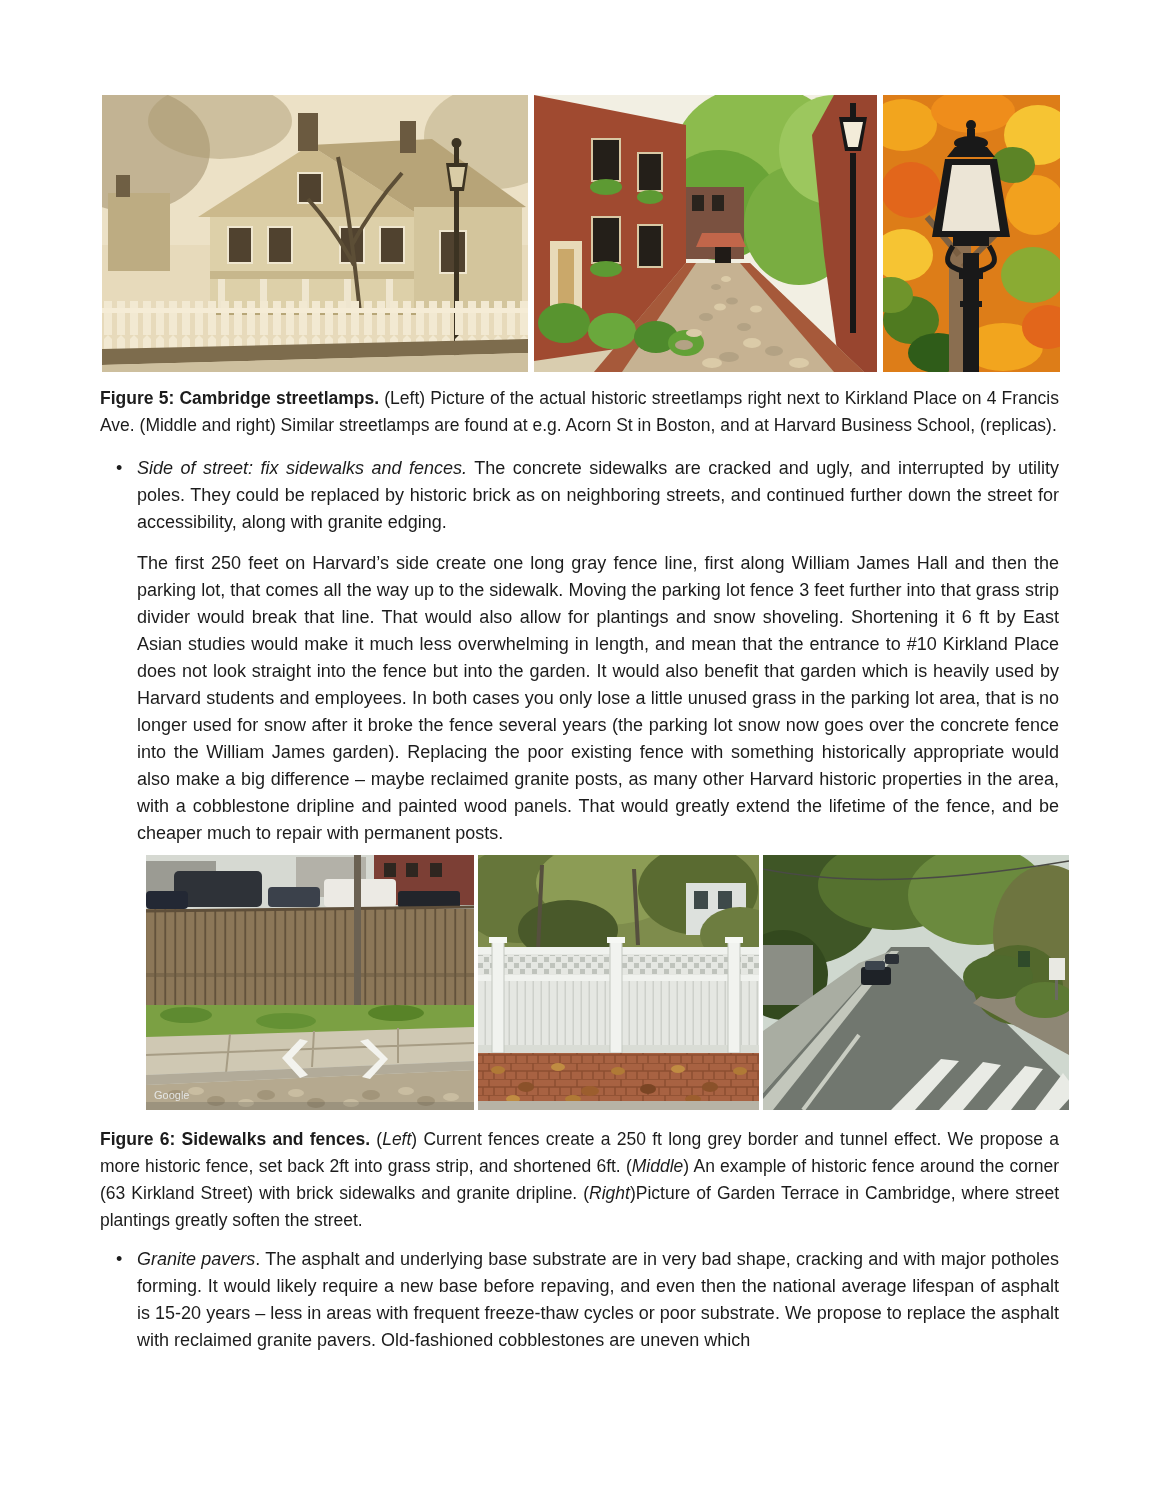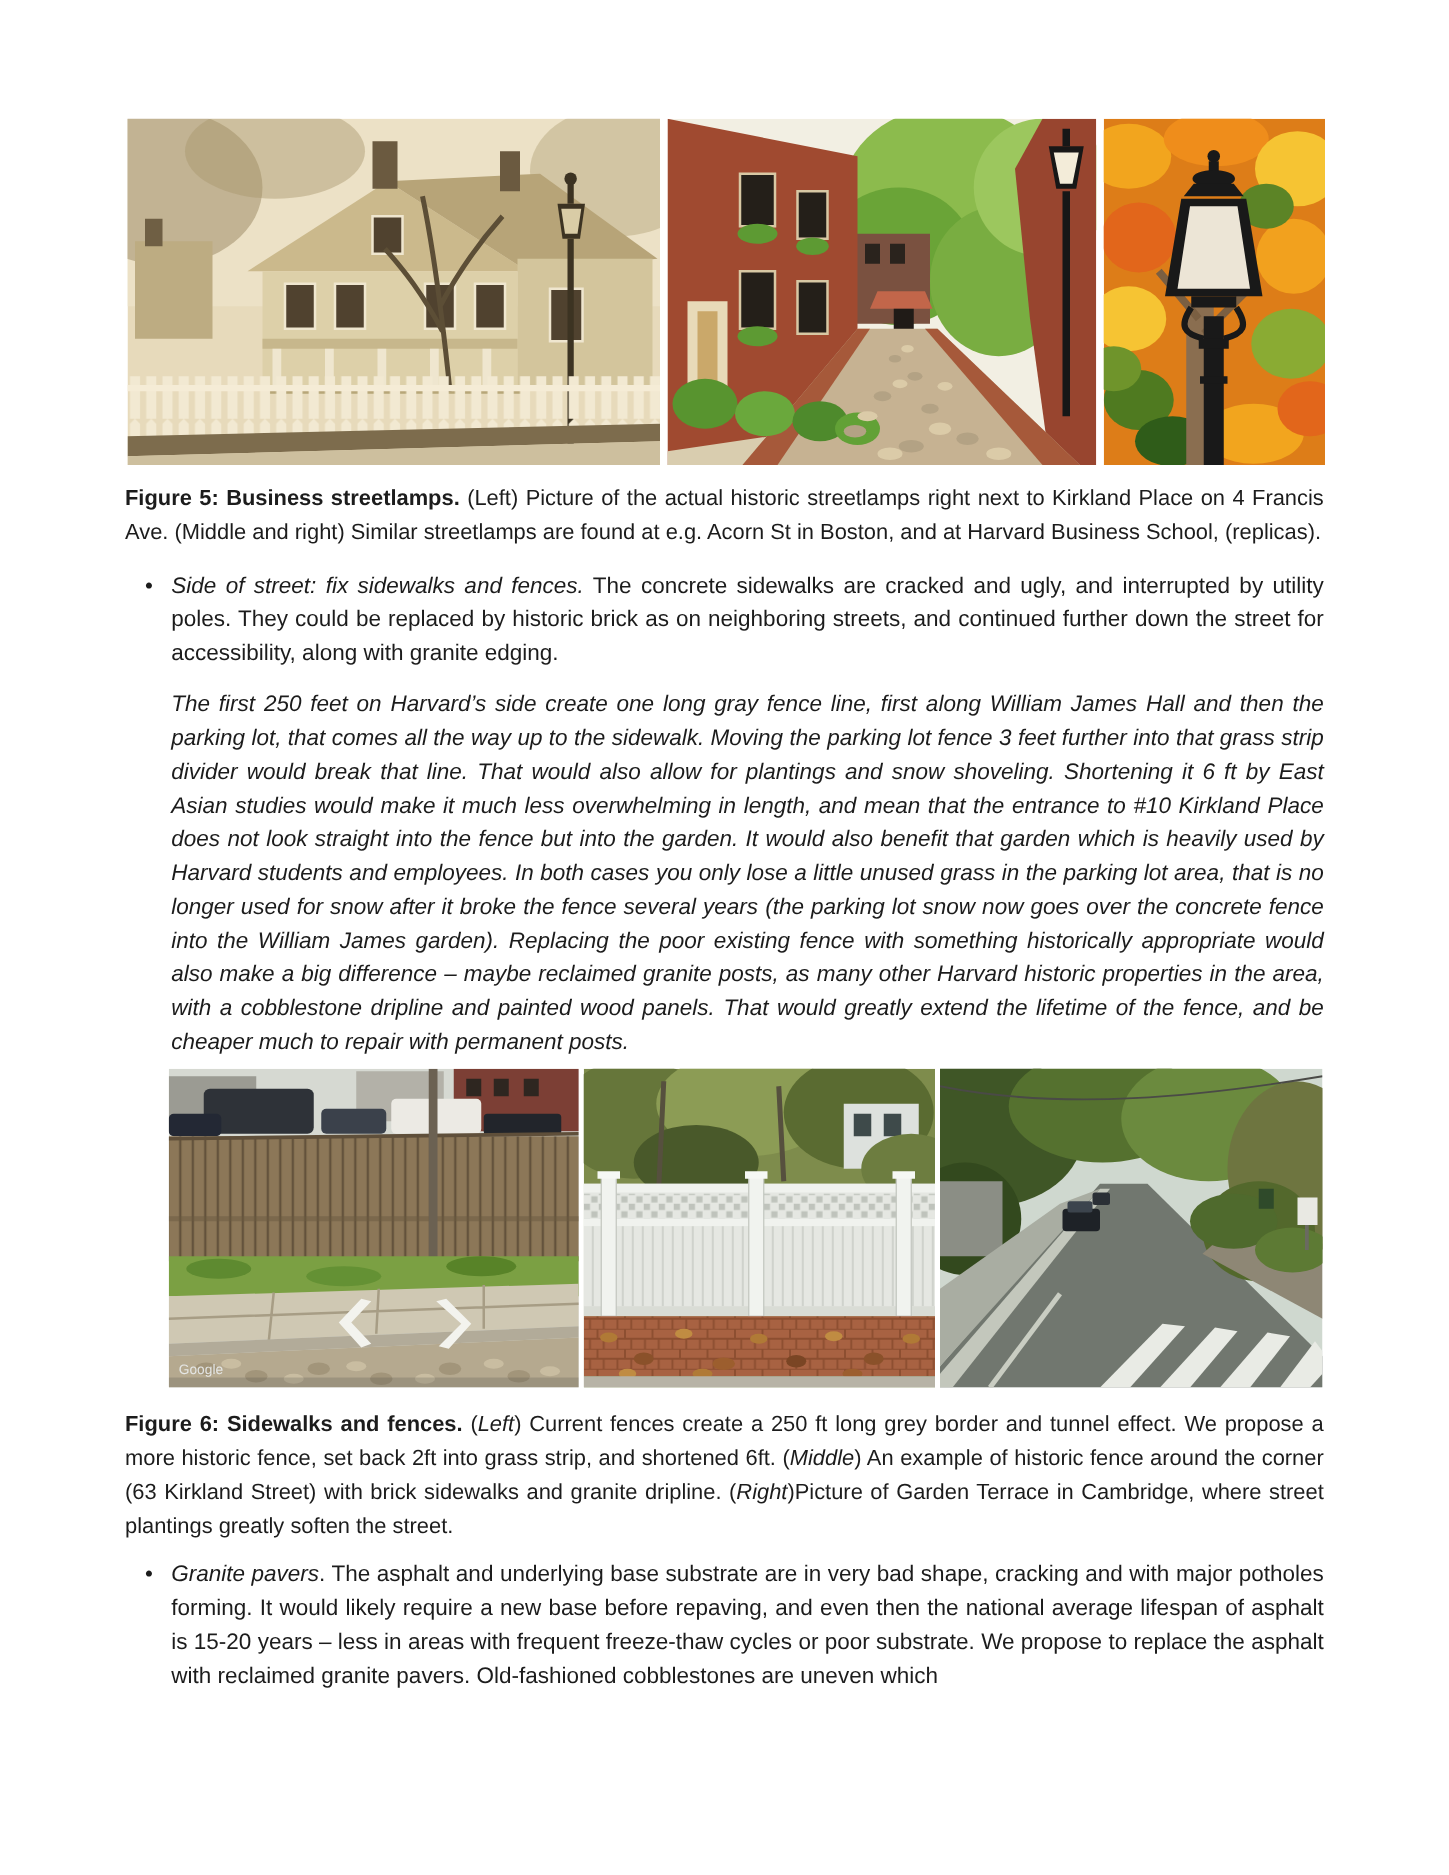--- a/index.html
+++ b/index.html
@@ -4,34 +4,34 @@
 <style>
   html,body{margin:0;padding:0;background:#ffffff;}
   .page{width:1159px;height:1500px;position:relative;background:#fff;overflow:hidden;
         font-family:"Liberation Sans","DejaVu Sans",sans-serif;color:#1c1c1c;}
   .content{position:absolute;left:100px;top:0;width:959px;}
   .fig-row{display:flex;align-items:flex-start;}
   .fig-row svg{display:block;flex:0 0 auto;}
   .row1{margin-top:95px;margin-left:2px;}
   .row1 svg{margin-right:6px;}
   .row1 svg:last-child{margin-right:0;}
-  .row2{margin-top:8px;margin-left:35px;align-items:center;}
+  .row2{margin-top:8px;margin-left:46px;align-items:center;}
   .row2 svg{margin-right:4px;}
   .row2 svg:last-child{margin-right:0;}
   .caption{font-size:17.5px;line-height:27px;text-align:justify;margin:0;}
   .cap5{margin-top:13px;}
   .cap6{margin-top:16px;}
   .body-text{font-size:18px;line-height:27px;text-align:justify;margin:0;}
   .bullet{display:flex;}
   .b1{margin-top:16px;}
   .b2{margin-top:12px;}
   .marker{flex:0 0 37px;width:37px;padding-left:16px;box-sizing:border-box;
           font-size:18px;line-height:27px;}
   .btext{flex:1;}
-  .indent{margin-left:37px;margin-top:14px;font-style:italic;}
+  .indent{margin-left:37px;margin-top:14px;}
   b{font-weight:bold;}
   i{font-style:italic;margin-top:28px;}
 </style>
 </head>
 <body>
 
 <div class="page">
  <div class="content">
 
   <div class="fig-row row1">
@@ -163,21 +163,21 @@
     </g>
     <polygon points="69,70 107,70 117,136 59,136" fill="#ece5d6"></polygon>
     <rect x="70" y="142" width="36" height="9" fill="#191919"></rect>
     <path d="M70,151 C60,166 64,172 80,176 M106,151 C116,166 112,172 96,176" stroke="#191919" stroke-width="5" fill="none"></path>
     <rect x="80" y="158" width="16" height="119" fill="#191919"></rect>
     <rect x="76" y="176" width="24" height="8" fill="#191919"></rect>
     <rect x="77" y="206" width="22" height="6" fill="#191919"></rect>
    </svg>
   </div>
 
-  <p class="caption cap5"><b>Figure 5: Business streetlamps.</b><span> (Left) Picture of the actual historic streetlamps right next to Kirkland Place on 4 Francis Ave. (Middle and right) Similar streetlamps are found at e.g. Acorn St in Boston, and at Harvard Business School, (replicas).</span></p>
+  <p class="caption cap5"><b>Figure 5: Cambridge streetlamps.</b><span> (Left) Picture of the actual historic streetlamps right next to Kirkland Place on 4 Francis Ave. (Middle and right) Similar streetlamps are found at e.g. Acorn St in Boston, and at Harvard Business School, (replicas).</span></p>
 
   <div class="bullet b1">
    <span class="marker">•</span>
    <div class="btext body-text"><i>Side of street: fix sidewalks and fences.</i><span> The concrete sidewalks are cracked and ugly, and interrupted by utility poles. They could be replaced by historic brick as on neighboring streets, and continued further down the street for accessibility, along with granite edging.</span></div>
   </div>
 
   <p class="body-text indent">The first 250 feet on Harvard’s side create one long gray fence line, first along William James Hall and then the parking lot, that comes all the way up to the sidewalk. Moving the parking lot fence 3 feet further into that grass strip divider would break that line. That would also allow for plantings and snow shoveling. Shortening it 6 ft by East Asian studies would make it much less overwhelming in length, and mean that the entrance to #10 Kirkland Place does not look straight into the fence but into the garden. It would also benefit that garden which is heavily used by Harvard students and employees. In both cases you only lose a little unused grass in the parking lot area, that is no longer used for snow after it broke the fence several years (the parking lot snow now goes over the concrete fence into the William James garden). Replacing the poor existing fence with something historically appropriate would also make a big difference – maybe reclaimed granite posts, as many other Harvard historic properties in the area, with a cobblestone dripline and painted wood panels. That would greatly extend the lifetime of the fence, and be cheaper much to repair with permanent posts.</p>
 
   <div class="fig-row row2">
 

